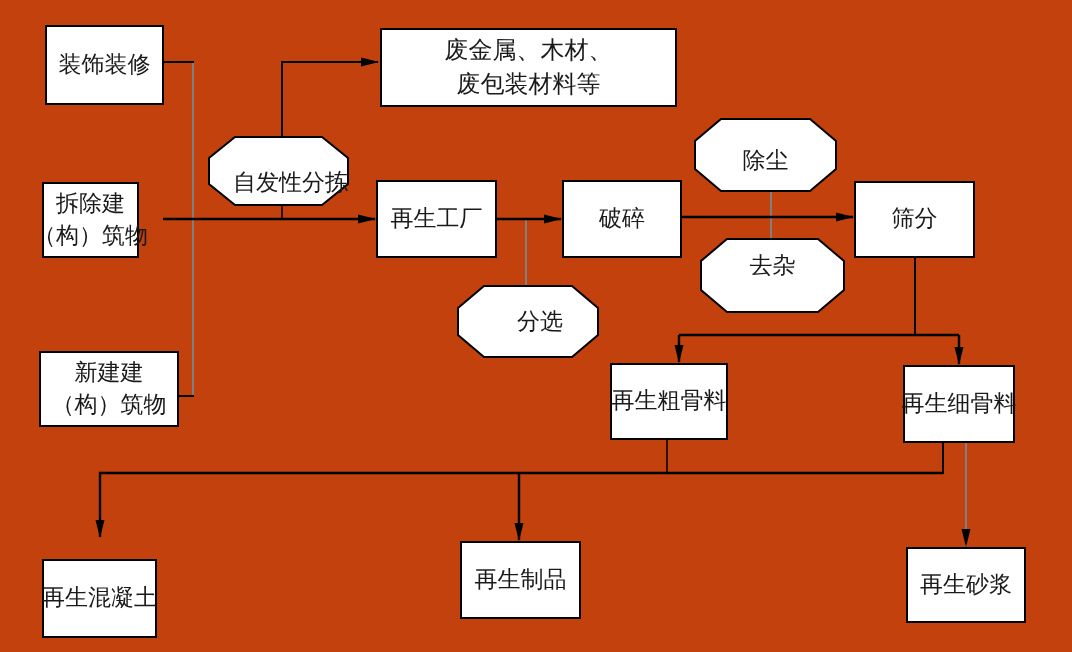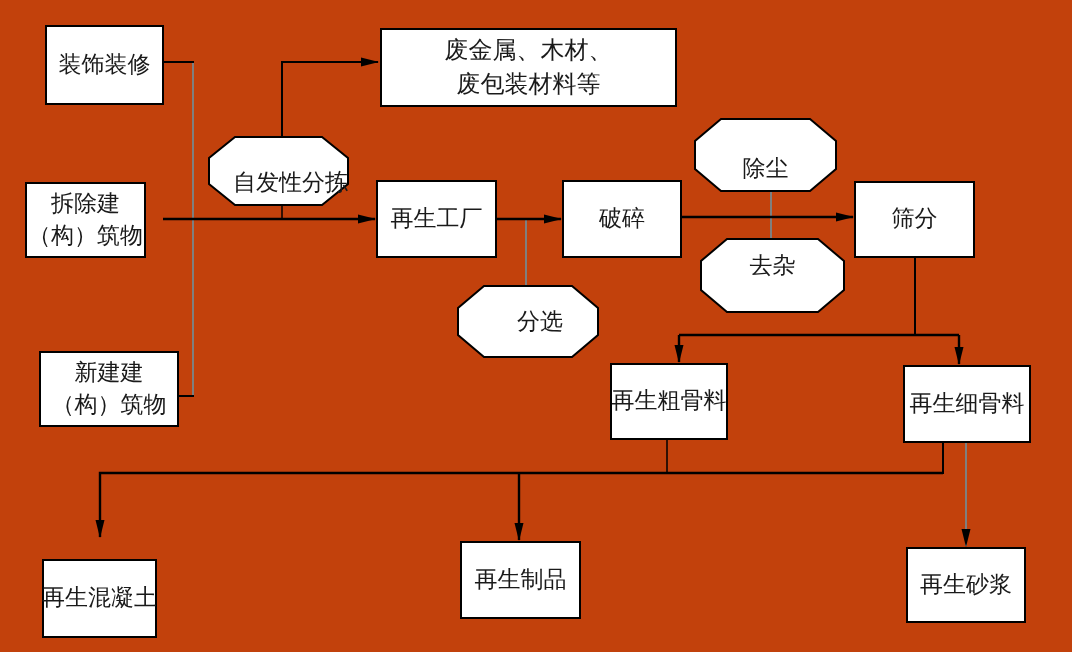--- a/index.html
+++ b/index.html
@@ -89,21 +89,21 @@
       <polygon points="484,286 572,286 598,308 598,335 572,357 484,357 458,335 458,308"></polygon>
       <polygon points="721,119 810,119 836,141 836,169 810,191 721,191 695,169 695,141"></polygon>
       <polygon points="727,239 818,239 844,261 844,290 818,312 727,312 701,290 701,261"></polygon>
     </g>
   </svg>
 
   <div class="node" style="left:45px;top:25px;width:119px;height:80px">
     <span class="ln">装饰装修</span>
   </div>
 
-  <div class="node" style="left:25px;top:182px;width:121px;height:76px">
+  <div class="node" style="left:42px;top:182px;width:97px;height:76px">
     <span class="ln">拆除建</span>
     <span class="ln">（构）筑物</span>
   </div>
 
   <div class="node" style="left:39px;top:351px;width:140px;height:76px">
     <span class="ln">新建建</span>
     <span class="ln">（构）筑物</span>
   </div>
 
   <div class="node big" style="left:380px;top:28px;width:297px;height:79px">
@@ -120,21 +120,21 @@
   </div>
 
   <div class="node" style="left:854px;top:181px;width:121px;height:77px">
     <span class="ln">筛分</span>
   </div>
 
   <div class="node" style="left:610px;top:363px;width:118px;height:77px">
     <span class="ln">再生粗骨料</span>
   </div>
 
-  <div class="node" style="left:903px;top:365px;width:128px;height:78px">
+  <div class="node" style="left:903px;top:365px;width:112px;height:78px">
     <span class="ln">再生细骨料</span>
   </div>
 
   <div class="node" style="left:42px;top:559px;width:115px;height:79px">
     <span class="ln">再生混凝土</span>
   </div>
 
   <div class="node" style="left:460px;top:541px;width:121px;height:78px">
     <span class="ln">再生制品</span>
   </div>
@@ -144,21 +144,21 @@
   </div>
 
   <div class="octlabel" style="left:209px;top:148px;width:163px;height:68px">
     <span>自发性分拣</span>
   </div>
 
   <div class="octlabel" style="left:458px;top:286px;width:164px;height:71px">
     <span>分选</span>
   </div>
 
-  <div class="octlabel" style="left:695px;top:135px;width:141px;height:66px">
+  <div class="octlabel" style="left:695px;top:127px;width:141px;height:66px">
     <span>除尘</span>
   </div>
 
   <div class="octlabel" style="left:701px;top:239px;width:143px;height:53px">
     <span>去杂</span>
   </div>
 
 </div>
 
 </body></html>

